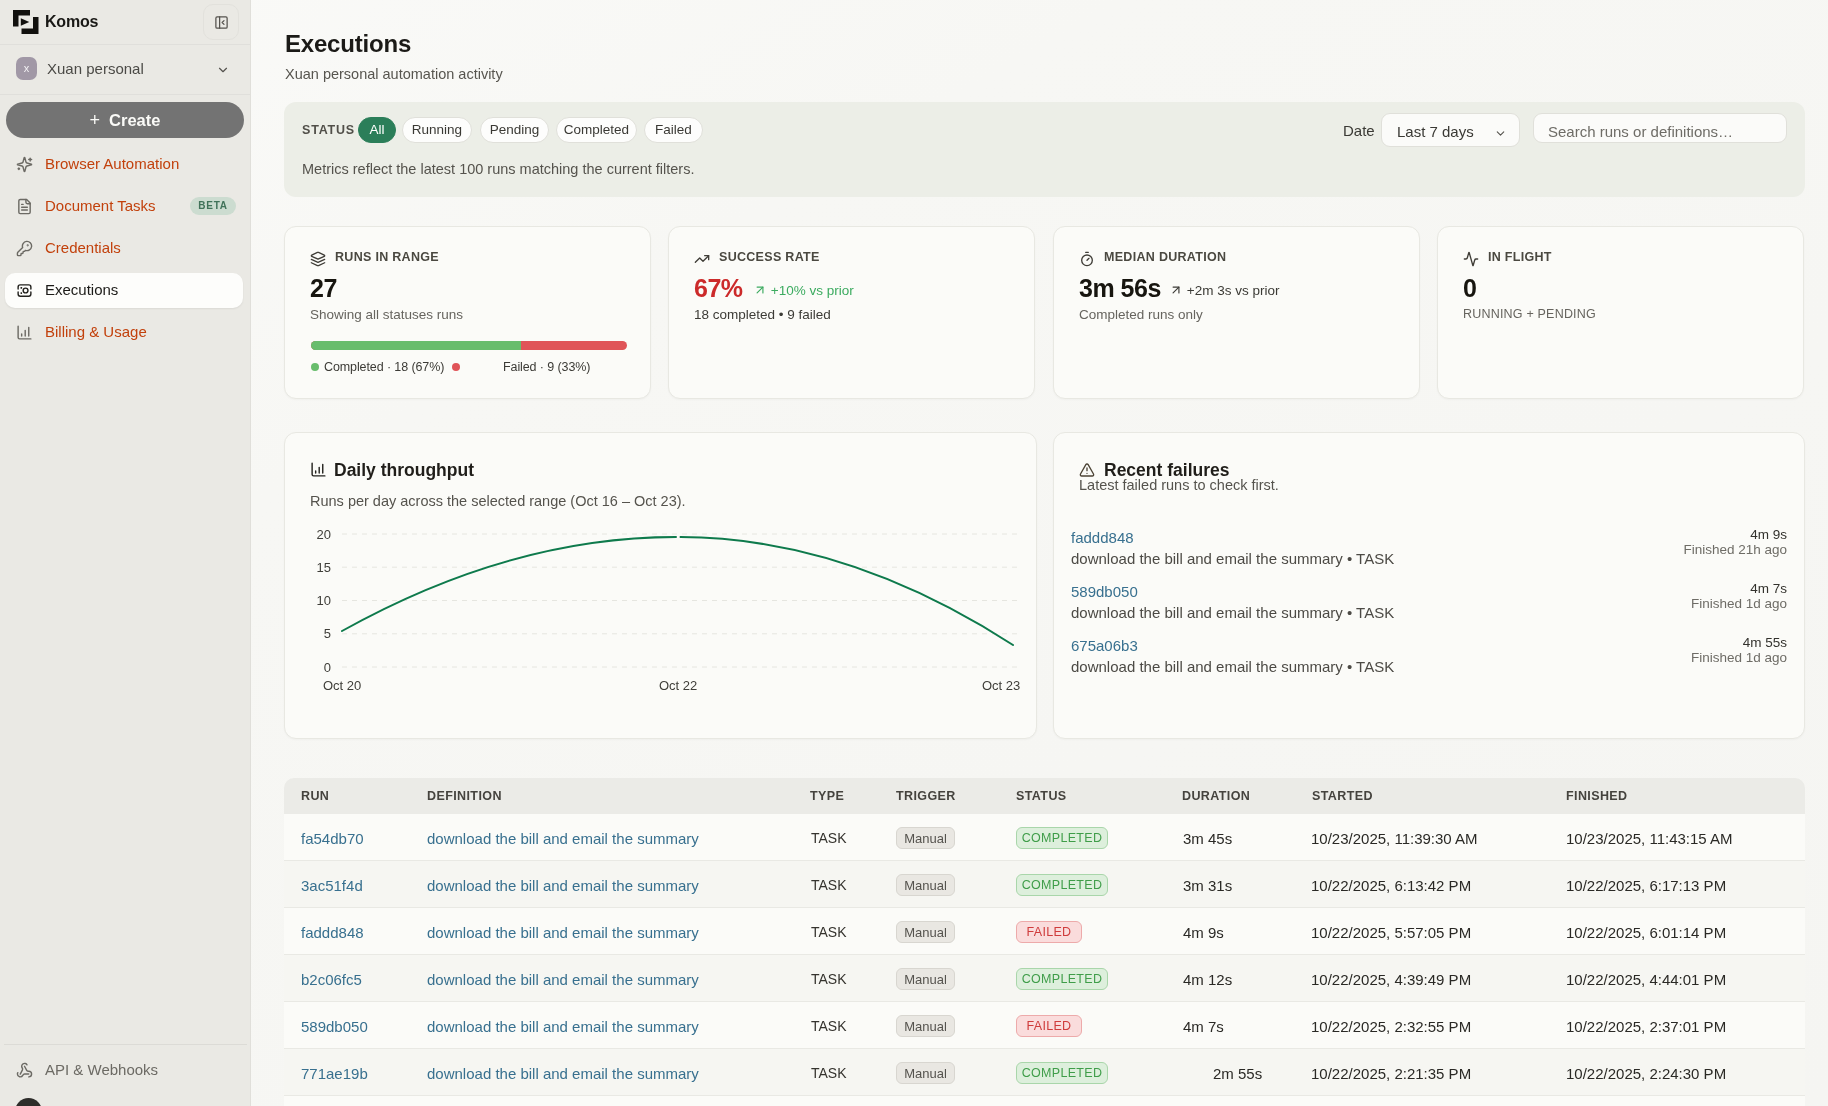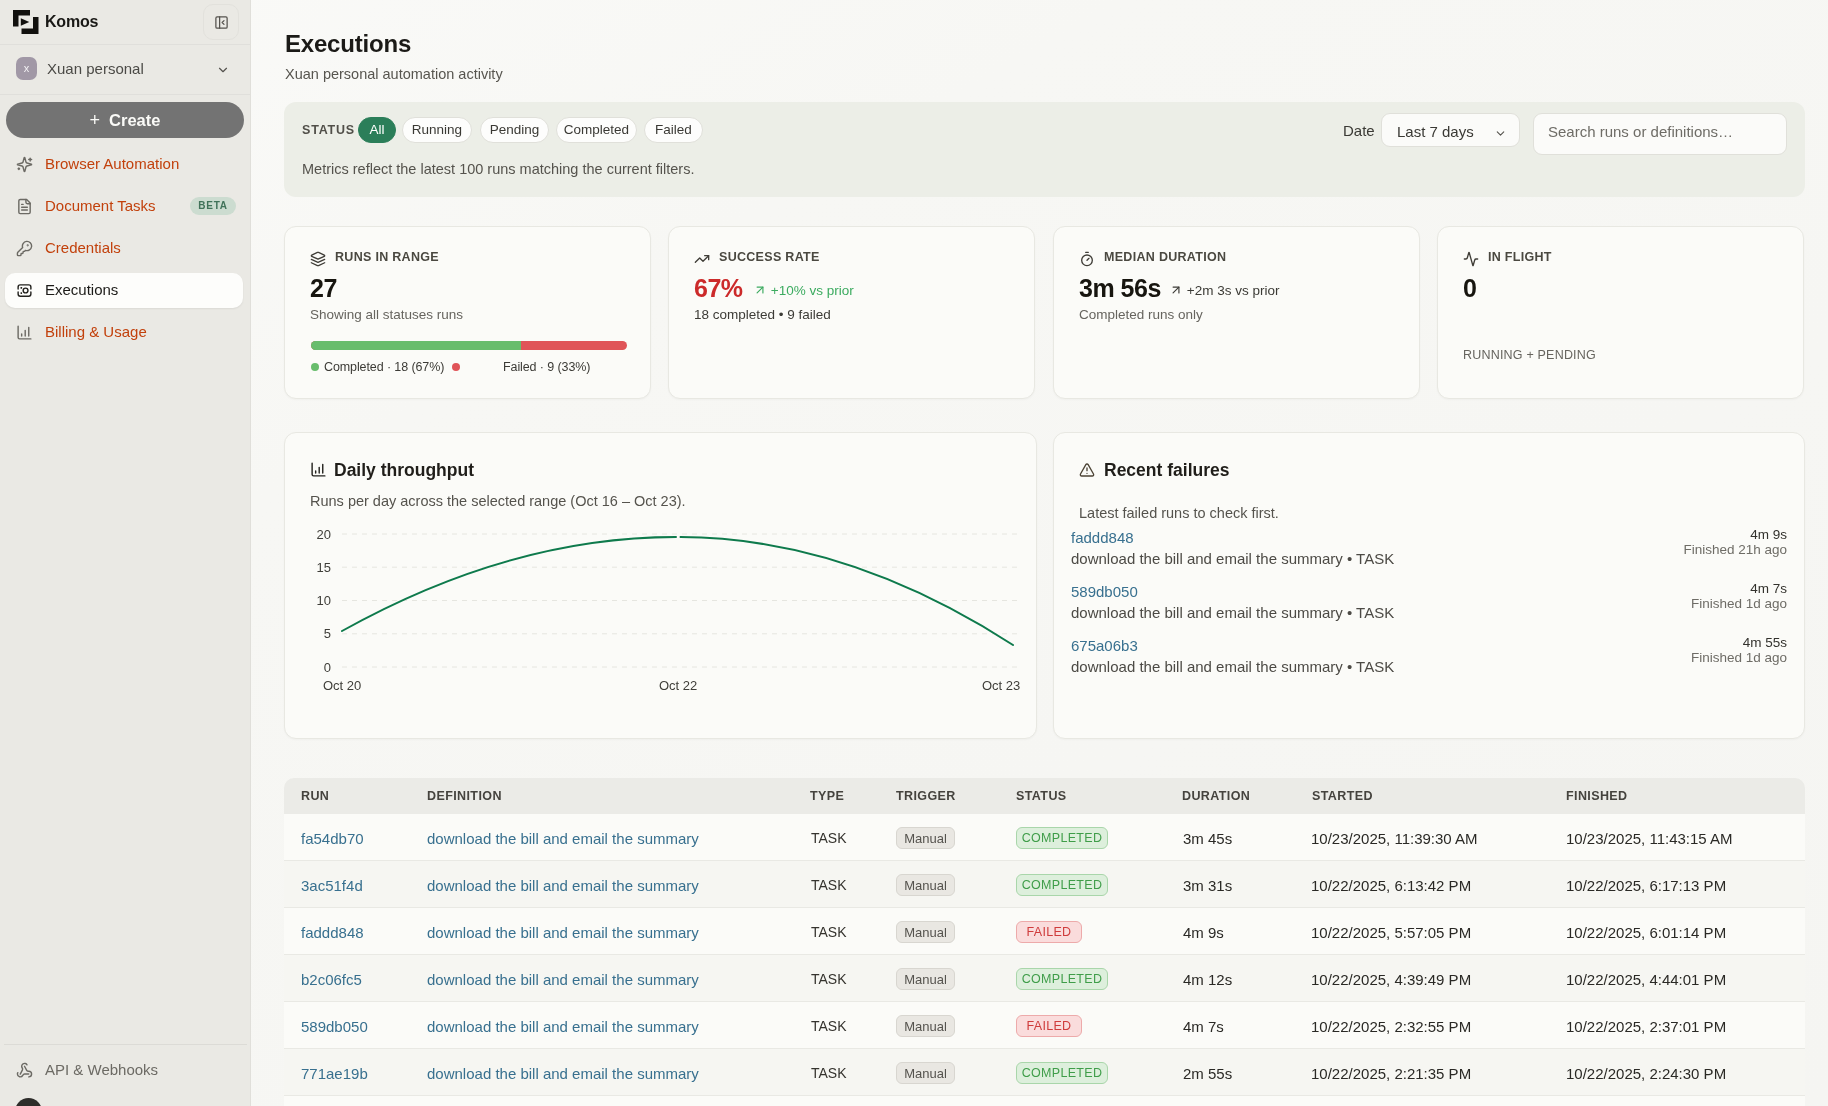--- a/index.html
+++ b/index.html
@@ -39,21 +39,21 @@
 
 #fbar { position:absolute; left:284px; top:102px; width:1521px; height:95px; background:#eceee7; border-radius:12px; }
 #fb-status { position:absolute; left:18px; top:21px; font-size:12.5px; font-weight:bold; letter-spacing:0.8px; color:#514f49; }
 .pill { position:absolute; top:15px; height:26px; border-radius:13px; font-size:13.5px; line-height:24px; text-align:center; background:#fdfdfc; border:1px solid #e0e0da; color:#3a3934; }
 .pill.on { background:#2b7e59; border-color:#2b7e59; color:#fff; }
 #fb-note { position:absolute; left:18px; top:59px; font-size:14.5px; color:#55534d; }
 #fb-date { position:absolute; left:1059px; top:20px; font-size:15px; color:#3a3934; }
 #fb-sel { position:absolute; left:1097px; top:11px; width:139px; height:34px; background:#fbfbf9; border:1px solid #e0e0da; border-radius:9px; }
 #fb-sel .txt { position:absolute; left:15px; top:9px; font-size:15px; color:#3a3934; }
 #fb-sel svg { position:absolute; right:12px; top:13px; }
-#fb-search { position:absolute; left:1249px; top:11px; width:254px; height:42px; background:#fbfbf9; border:1px solid #e0e0da; border-radius:9px; }
+#fb-search { position:absolute; left:1249px; top:11px; width:254px; height:30px; background:#fbfbf9; border:1px solid #e0e0da; border-radius:9px; }
 #fb-search .txt { position:absolute; left:14px; top:9px; font-size:15px; color:#6e6c66; }
 
 
 .card { position:absolute; background:#fbfbf8; border:1px solid #e8e8e2; border-radius:12px; box-shadow:0 1px 2px rgba(0,0,0,0.03); }
 .mcard { top:226px; width:367px; height:173px; }
 .mc-head { position:absolute; left:25px; top:24px; }
 .mc-lab { position:absolute; left:50px; top:23px; font-size:12.5px; font-weight:bold; letter-spacing:0.3px; color:#4a4840; white-space:nowrap; }
 .mc-num { position:absolute; left:25px; top:47px; font-size:25px; font-weight:bold; color:#17150f; letter-spacing:-0.5px; }
 .mc-sub { position:absolute; left:25px; font-size:13.5px; color:#66645e; white-space:nowrap; }
 
@@ -247,21 +247,21 @@
   </div>
   <div class="mc-sub" style="top:80px;">Completed runs only</div>
 </div>
 
 <div class="card mcard" style="left:1437px;">
   <svg class="mc-head" width="16" height="16" viewBox="0 0 24 24" fill="none" stroke="#3f3d37" stroke-width="2" stroke-linecap="round" stroke-linejoin="round">
       <path d="M22 12h-2.48a2 2 0 0 0-1.93 1.46l-2.35 8.36a.25.25 0 0 1-.48 0L9.24 2.18a.25.25 0 0 0-.48 0l-2.35 8.36A2 2 0 0 1 4.49 12H2"></path>
     </svg>
   <div class="mc-lab">IN FLIGHT</div>
   <div class="mc-num">0</div>
-  <div class="mc-sub" style="top:80px; font-size:12.5px; letter-spacing:0.2px;margin-top:41px;">RUNNING + PENDING</div>
+  <div class="mc-sub" style="top:80px; font-size:12.5px; letter-spacing:0.2px;">RUNNING + PENDING</div>
 </div>
 
 <div class="card" id="chartcard">
   <svg style="position:absolute; left:25px; top:28px;" width="17" height="17" viewBox="0 0 24 24" fill="none" stroke="#23221e" stroke-width="2" stroke-linecap="round" stroke-linejoin="round">
       <path d="M3 3v16a2 2 0 0 0 2 2h16"></path>
       <path d="M8 17v-3"></path>
       <path d="M13 17V9"></path>
       <path d="M18 17V5"></path>
     </svg>
   <div class="c-title" style="left:49px; top:27px;">Daily throughput</div>
@@ -291,21 +291,21 @@
   </svg>
 </div>
 
 <div class="card" id="failcard">
   <svg style="position:absolute; left:25px; top:29px;" width="16" height="16" viewBox="0 0 24 24" fill="none" stroke="#4c4335" stroke-width="2" stroke-linecap="round" stroke-linejoin="round">
       <path d="m21.73 18-8-14a2 2 0 0 0-3.48 0l-8 14A2 2 0 0 0 4 21h16a2 2 0 0 0 1.73-3Z"></path>
       <path d="M12 9v4"></path>
       <path d="M12 17h.01"></path>
     </svg>
   <div class="c-title" style="left:50px; top:27px;">Recent failures</div>
-  <div class="c-sub" style="left:25px; top:72px;">Latest failed runs to check first.</div>
+  <div class="c-sub" style="left:25px; top:44px;">Latest failed runs to check first.</div>
 
   <div class="fl-id" style="top:96px;">faddd848</div>
   <div class="fl-desc" style="top:117px;">download the bill and email the summary • TASK</div>
   <div class="fl-r1" style="top:94px;">4m 9s</div>
   <div class="fl-r2" style="top:109px;">Finished 21h ago</div>
 
   <div class="fl-id" style="top:150px;">589db050</div>
   <div class="fl-desc" style="top:171px;">download the bill and email the summary • TASK</div>
   <div class="fl-r1" style="top:148px;">4m 7s</div>
   <div class="fl-r2" style="top:163px;">Finished 1d ago</div>
@@ -376,18 +376,18 @@
     <div class="td" style="left:899px;">4m 7s</div>
     <div class="td" style="left:1027px;">10/22/2025, 2:32:55 PM</div>
     <div class="td" style="left:1282px;">10/22/2025, 2:37:01 PM</div>
   </div>
   <div class="trow even" style="top:271px;">
     <div class="td link" style="left:17px;">771ae19b</div>
     <div class="td link" style="left:143px;">download the bill and email the summary</div>
     <div class="td type" style="left:527px;">TASK</div>
     <div class="badge manual" style="left:612px;">Manual</div>
     <div class="badge ok" style="left:732px;">COMPLETED</div>
-    <div class="td" style="left:899px;">2m 55s</div>
+    <div class="td" style="left:929px;">2m 55s</div>
     <div class="td" style="left:1027px;">10/22/2025, 2:21:35 PM</div>
     <div class="td" style="left:1282px;">10/22/2025, 2:24:30 PM</div>
   </div>
   <div class="trow odd" style="top:318px; height:10px; border-bottom:none;"></div>
 </div>
 
 </body></html>

